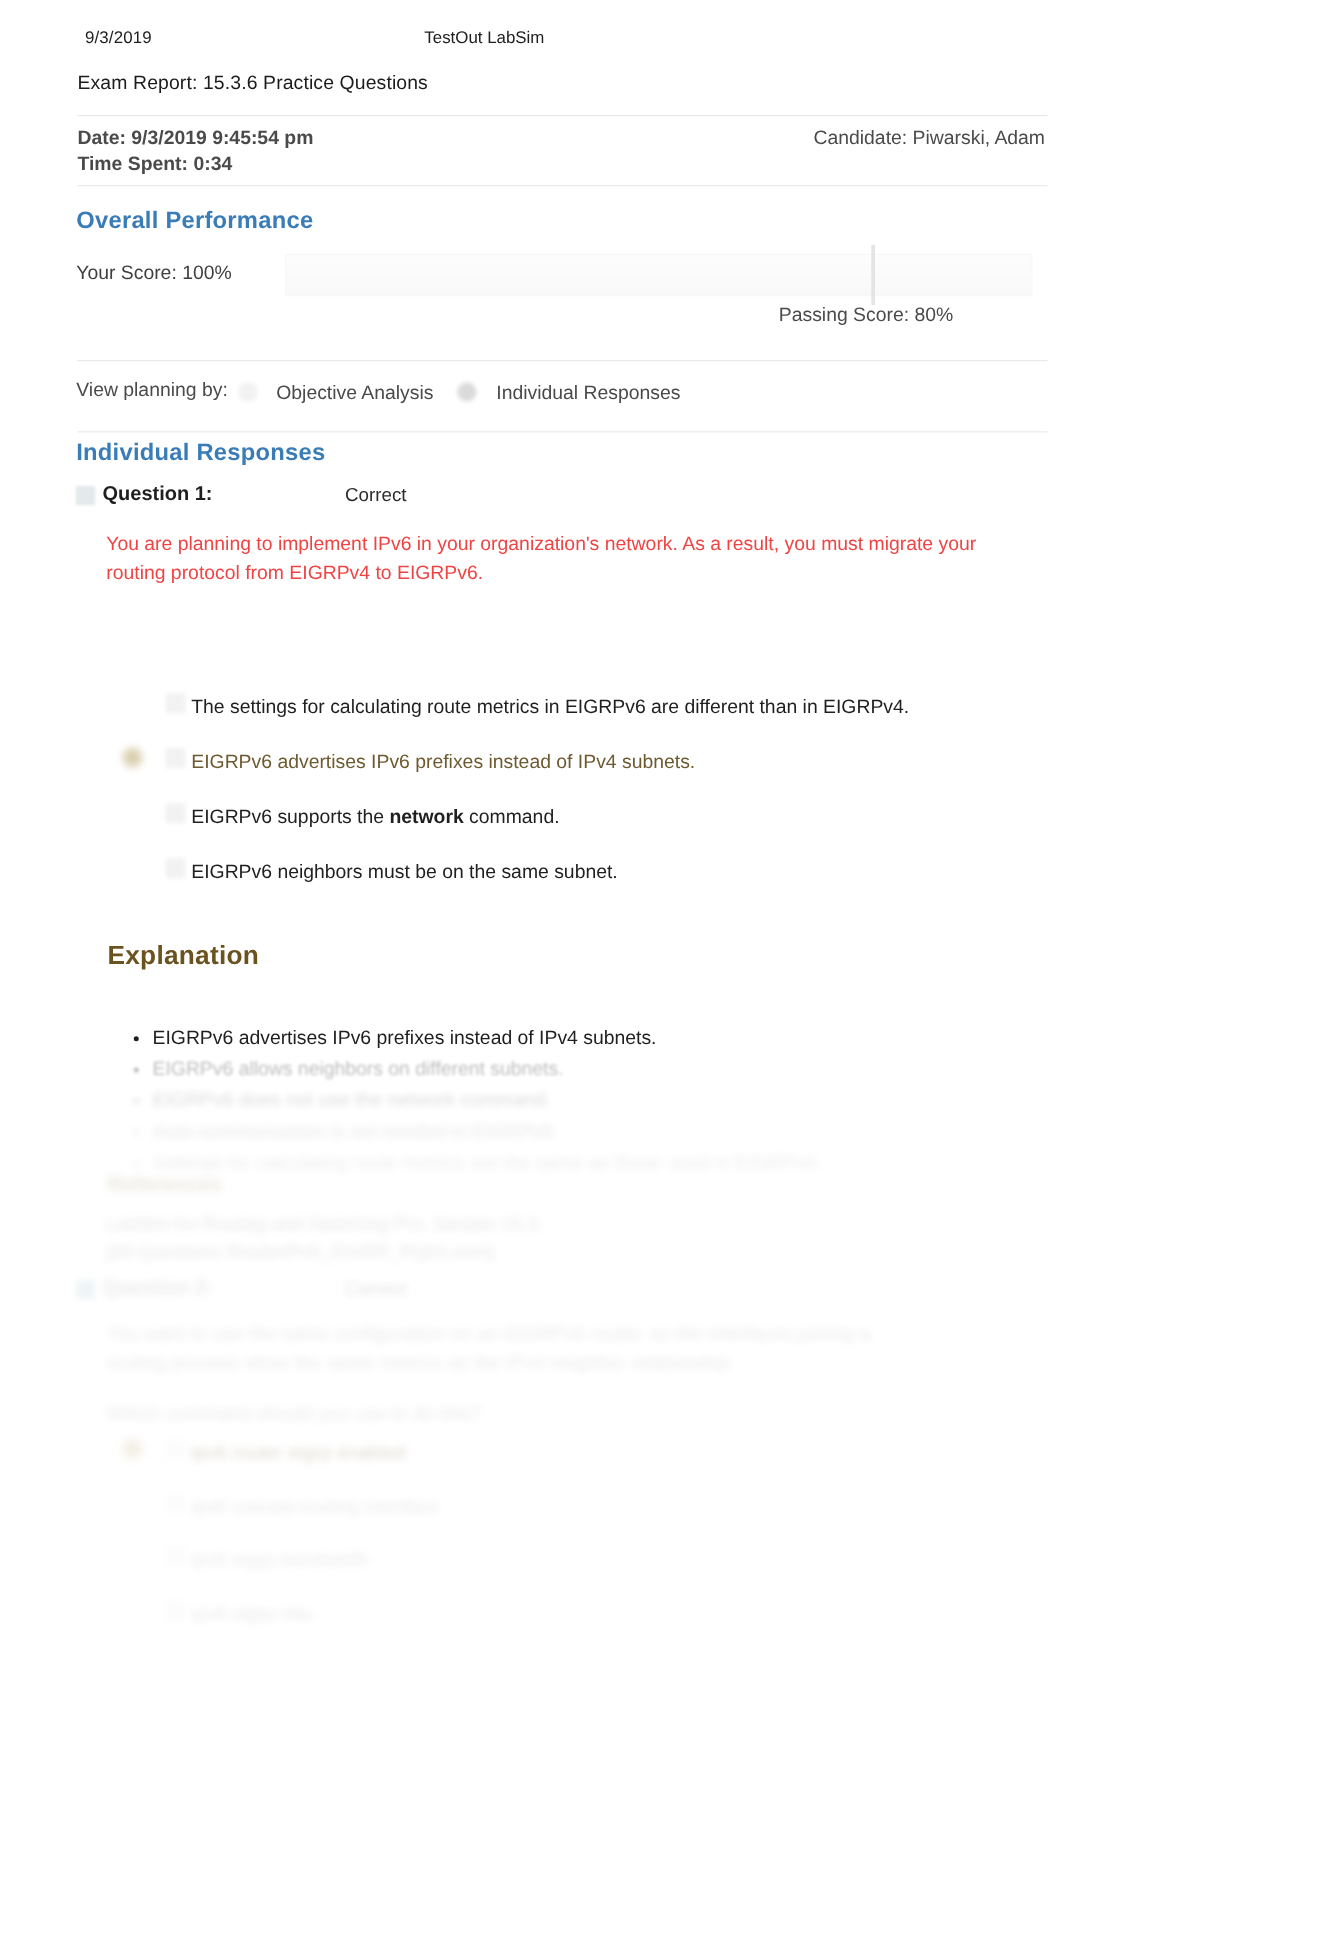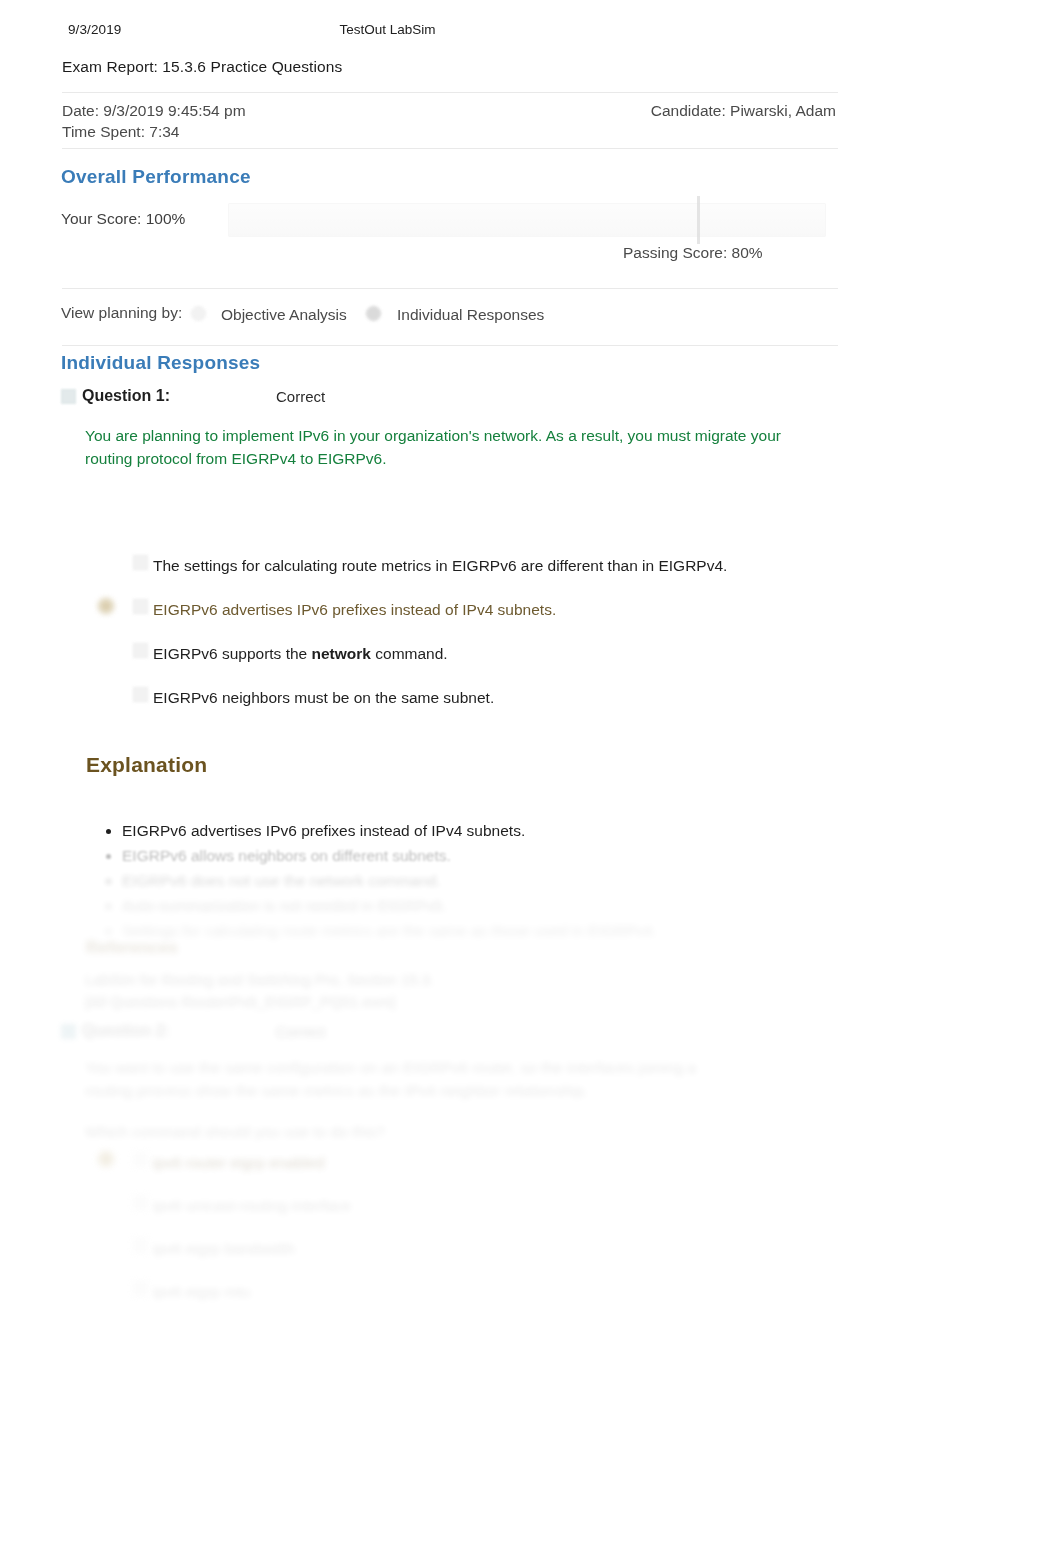--- a/index.html
+++ b/index.html
@@ -80,21 +80,21 @@
     top: 100px;
     width: 776px;
     font-size: 15.5px;
     color: #4a4a4a;
     line-height: 21px;
   }
   .meta .meta-row {
     position: relative;
     height: 21px;
   }
-  .meta .meta-left { position: absolute; left: 0; top: 0; }
+  .meta .meta-left { position: absolute; left: 0; top: 0; font-weight: bold; }
   .meta .meta-right { position: absolute; right: 2px; top: 0; }
 
   
   .sec-head {
     position: absolute;
     left: 61px;
     font-weight: bold;
     font-size: 19px;
     color: #3a7cb8;
     letter-spacing: 0.2px;
@@ -198,21 +198,21 @@
     opacity: 0.85;
   }
 
   .q-body {
     position: absolute;
     left: 85px;
     top: 424px;
     width: 730px;
     font-size: 15.5px;
     line-height: 23px;
-    color: #15803d;
+    color: #ef4444;
   }
   .q-body p { margin: 0 0 18px 0; }
 
   
   .options {
     position: absolute;
     left: 85px;
     top: 537px;
     width: 740px;
     margin-top: 16px;
@@ -386,21 +386,21 @@
 
   <div class="report-title">Exam Report: 15.3.6 Practice Questions</div>
   <div class="rule r1"></div>
 
   <div class="meta">
     <div class="meta-row">
       <span class="meta-left">Date: 9/3/2019 9:45:54 pm</span>
       <span class="meta-right">Candidate: Piwarski, Adam</span>
     </div>
     <div class="meta-row">
-      <span class="meta-left">Time Spent: 7:34</span>
+      <span class="meta-left">Time Spent: 0:34</span>
     </div>
   </div>
   <div class="rule r2"></div>
 
   <div class="sec-head overall">Overall Performance</div>
   <div class="score-line">Your Score: 100%</div>
   <div class="score-bar"></div>
   <div class="score-marker"></div>
   <div class="passing-line">Passing Score: 80%</div>
 

